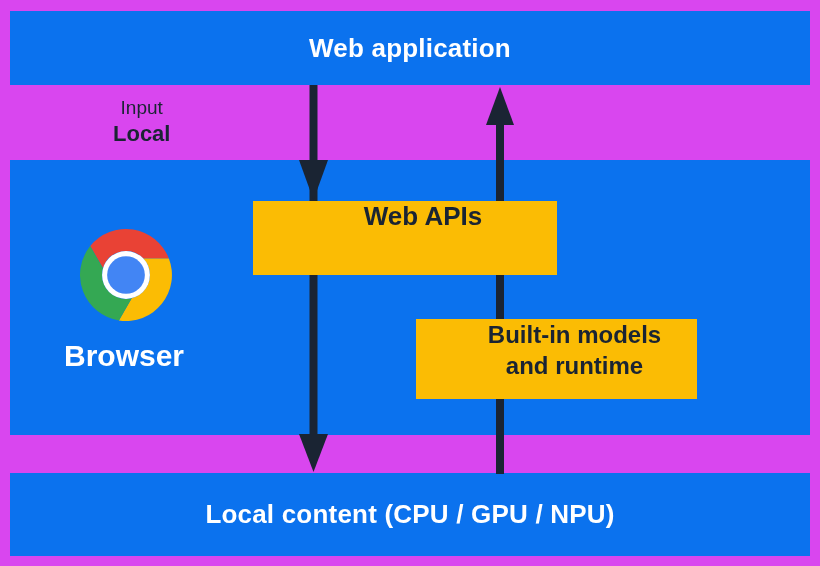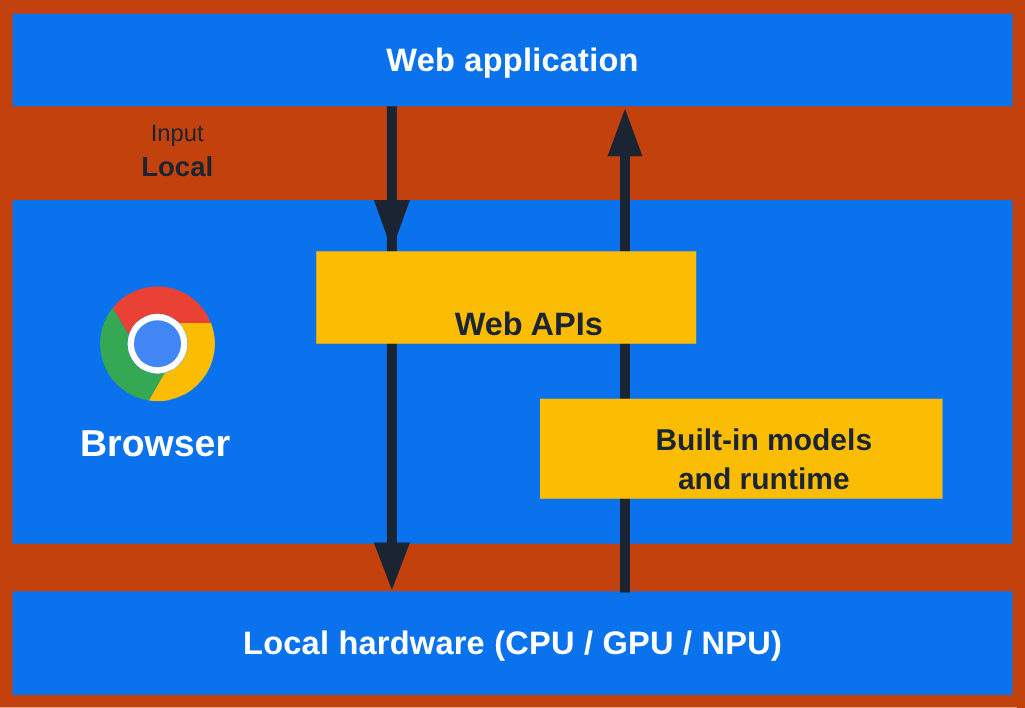--- a/index.html
+++ b/index.html
@@ -7,21 +7,21 @@
     --box-yellow:#fbbc04;
     --ink-dark:#1a2433;
     --text-white:#ffffff;
   }
   *{margin:0;padding:0;box-sizing:border-box;}
   html,body{background:#ffffff;}
   body{font-family:"Liberation Sans", sans-serif;}
   .canvas{
     position:relative;
     width:820px;height:566px;
-    background:#c2410c;
+    background:#d946ef;
     overflow:hidden;
   }
   .blue-bar{
     position:absolute;
     left:10px;width:800px;
     background:var(--panel-blue);
     display:flex;align-items:center;justify-content:center;
   }
   .bar-top{top:11px;height:74px;z-index:0;}
   .bar-main{top:160px;height:275px;z-index:0;}
@@ -40,28 +40,28 @@
   .io-block .io-value{font-size:22px;line-height:28px;font-weight:bold;}
   .io-left{left:113px;text-align:center;}
   .io-right{right:52px;text-align:right;}
   .arrow-layer{
     position:absolute;left:0;top:0;width:820px;height:566px;
     z-index:1;pointer-events:none;
   }
   .yellow-box{
     position:absolute;z-index:2;
     background:var(--box-yellow);
-    display:flex;flex-direction:column;align-items:center;justify-content:flex-end;
+    display:flex;flex-direction:column;align-items:center;justify-content:flex-start;
     color:var(--ink-dark);
     text-align:center;
     padding-left:36px;
   }
   .box-webapis{left:253px;top:201px;width:304px;height:74px;}
   .box-webapis .box-label{font-size:26px;font-weight:bold;}
-  .box-builtin{left:432px;top:319px;width:322px;height:80px;}
+  .box-builtin{left:416px;top:319px;width:281px;height:80px;}
   .box-builtin .box-label{font-size:24px;font-weight:bold;line-height:31px;}
   .chrome-logo{
     position:absolute;left:80px;top:229px;width:92px;height:92px;z-index:2;
   }
   .browser-label{
     position:absolute;left:44px;top:339px;width:160px;z-index:2;
     text-align:center;
     color:var(--text-white);
     font-size:30px;font-weight:bold;
   }
@@ -76,21 +76,21 @@
   </div>
 
   <div class="io-block io-left">
     <div class="io-label">Input</div>
     <div class="io-value">Local</div>
   </div>
 
   <div class="blue-bar bar-main"></div>
 
   <div class="blue-bar bar-bottom">
-    <div class="bar-label">Local hardware (CPU / GPU / NPU)</div>
+    <div class="bar-label">Local content (CPU / GPU / NPU)</div>
   </div>
 
   <svg class="arrow-layer" viewBox="0 0 820 566" aria-hidden="true">
     <g fill="#1a2433">
       <rect x="309.5" y="85" width="8" height="351"></rect>
       <polygon points="299,160 328,160 313.5,200"></polygon>
       <polygon points="299,434 328,434 313.5,472"></polygon>
     </g>
     <g fill="#1a2433">
       <rect x="496" y="124" width="8" height="350"></rect>

